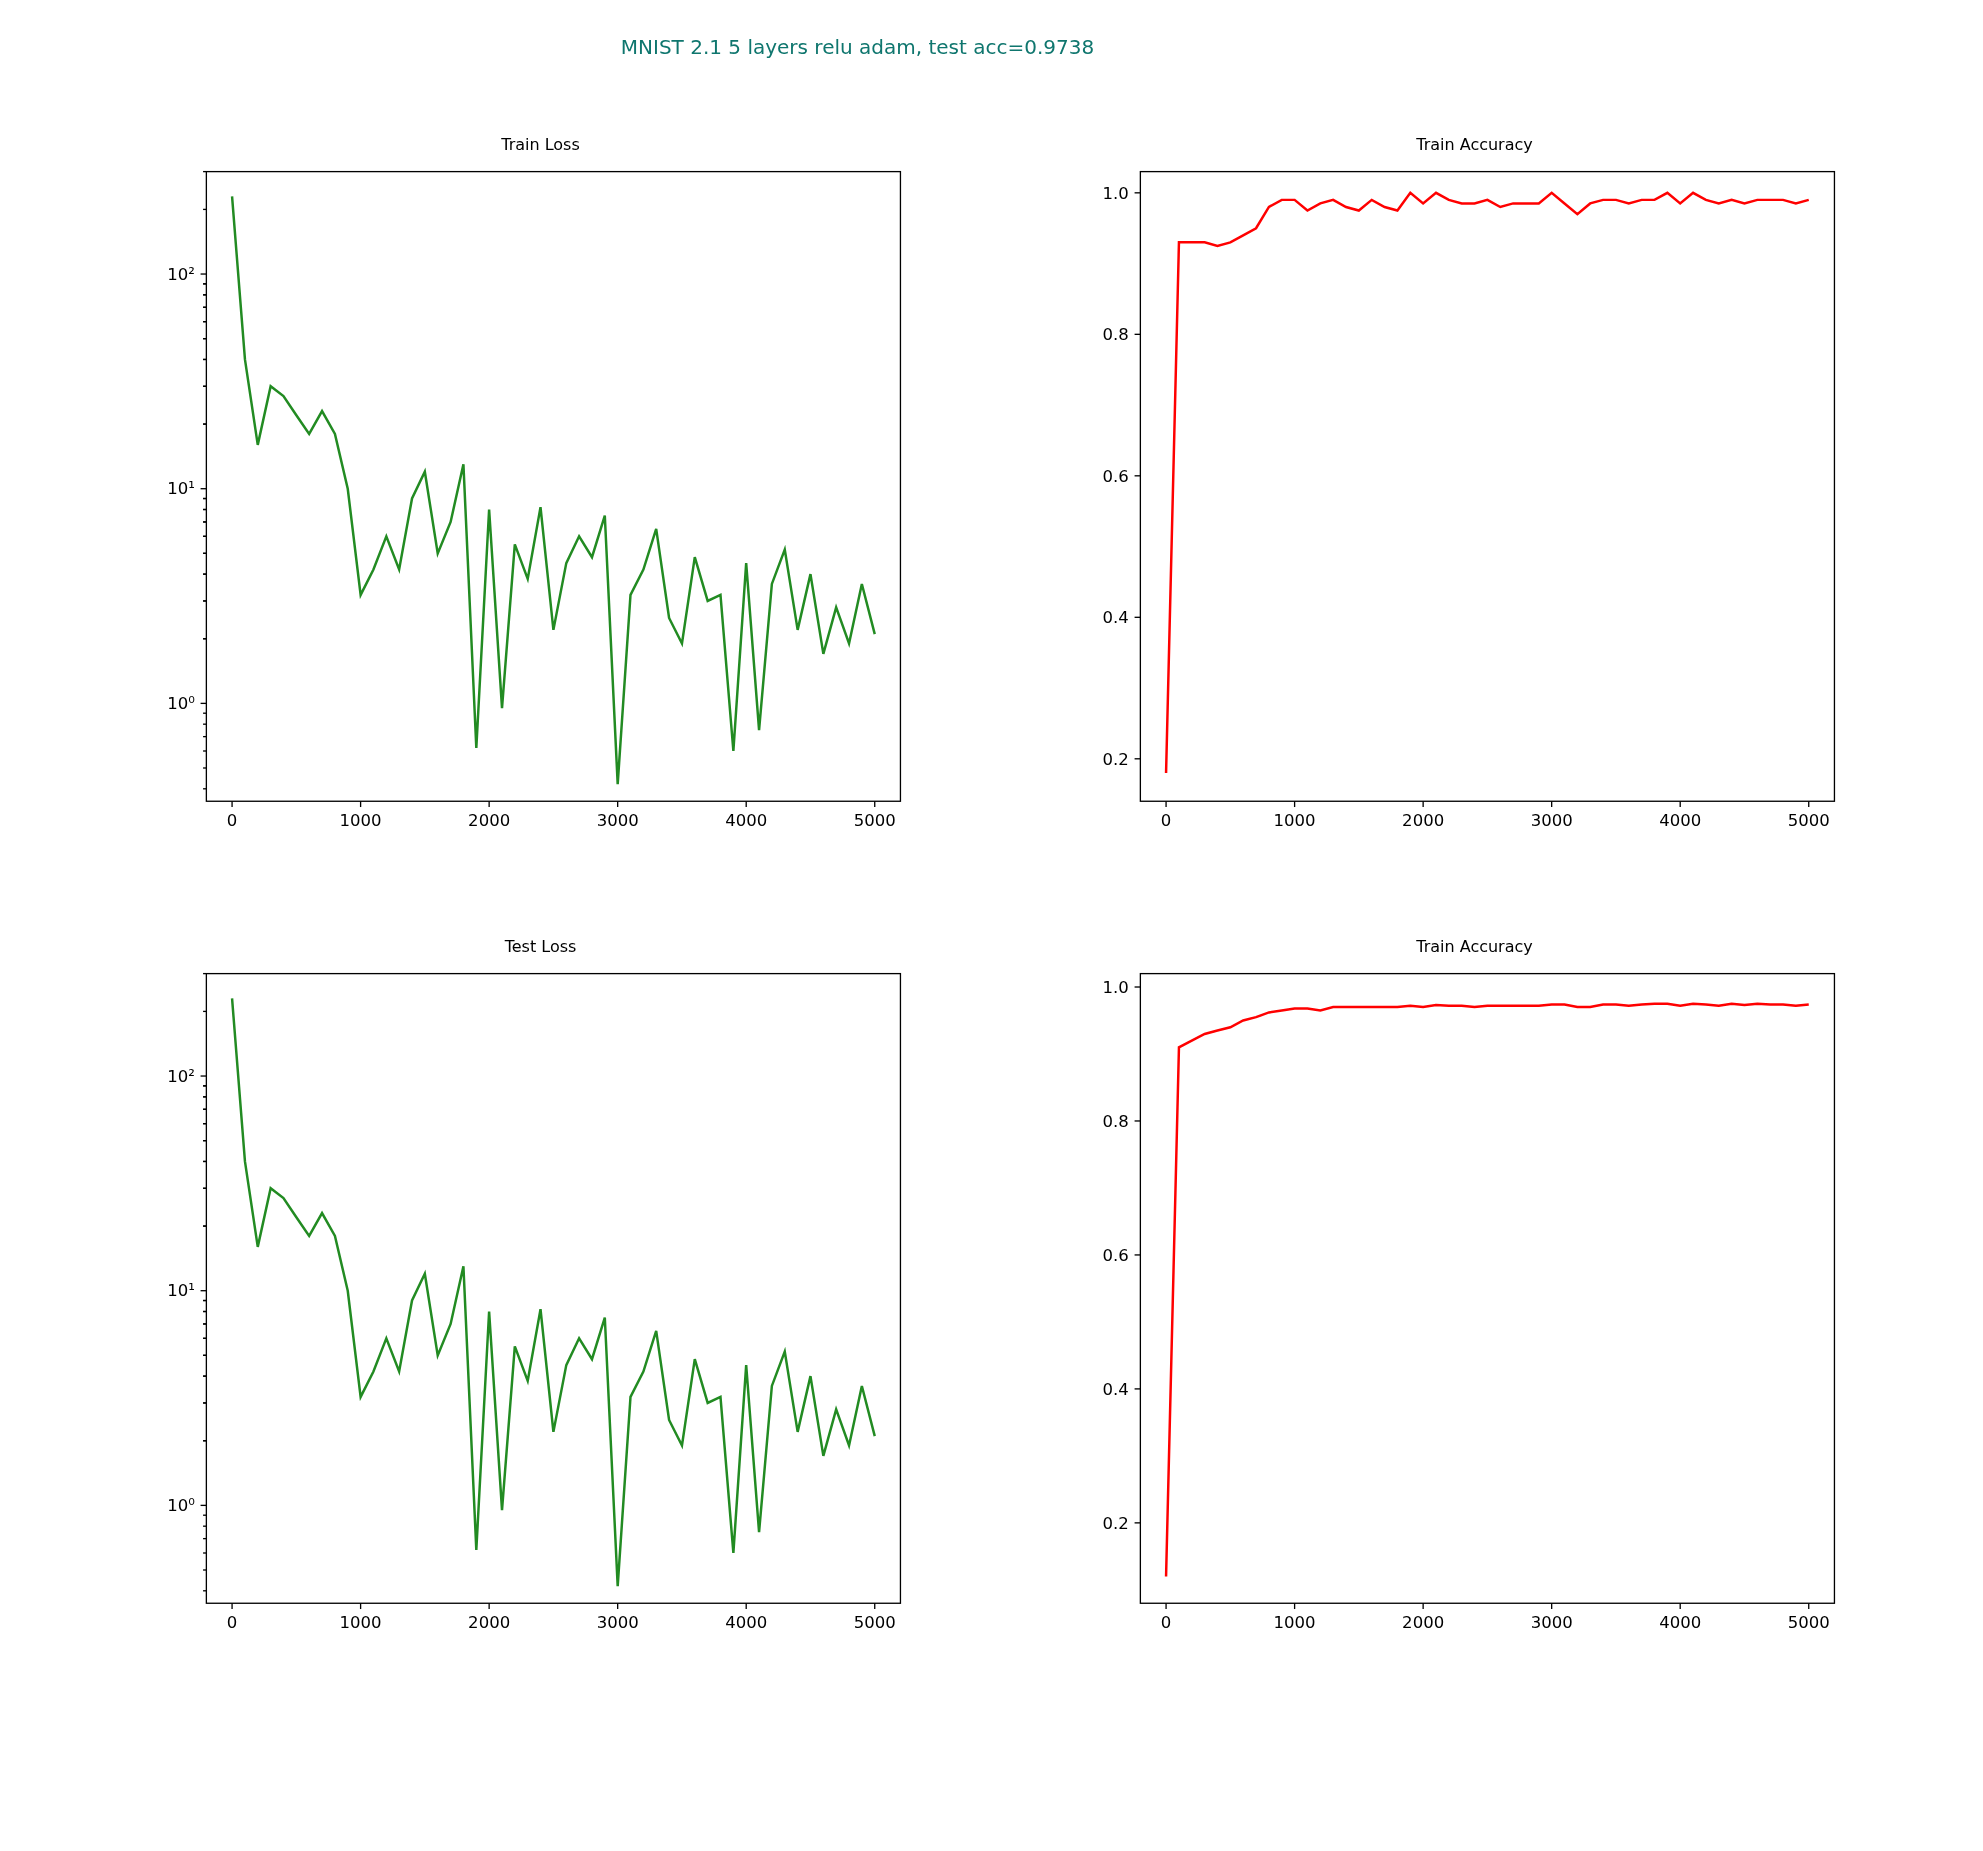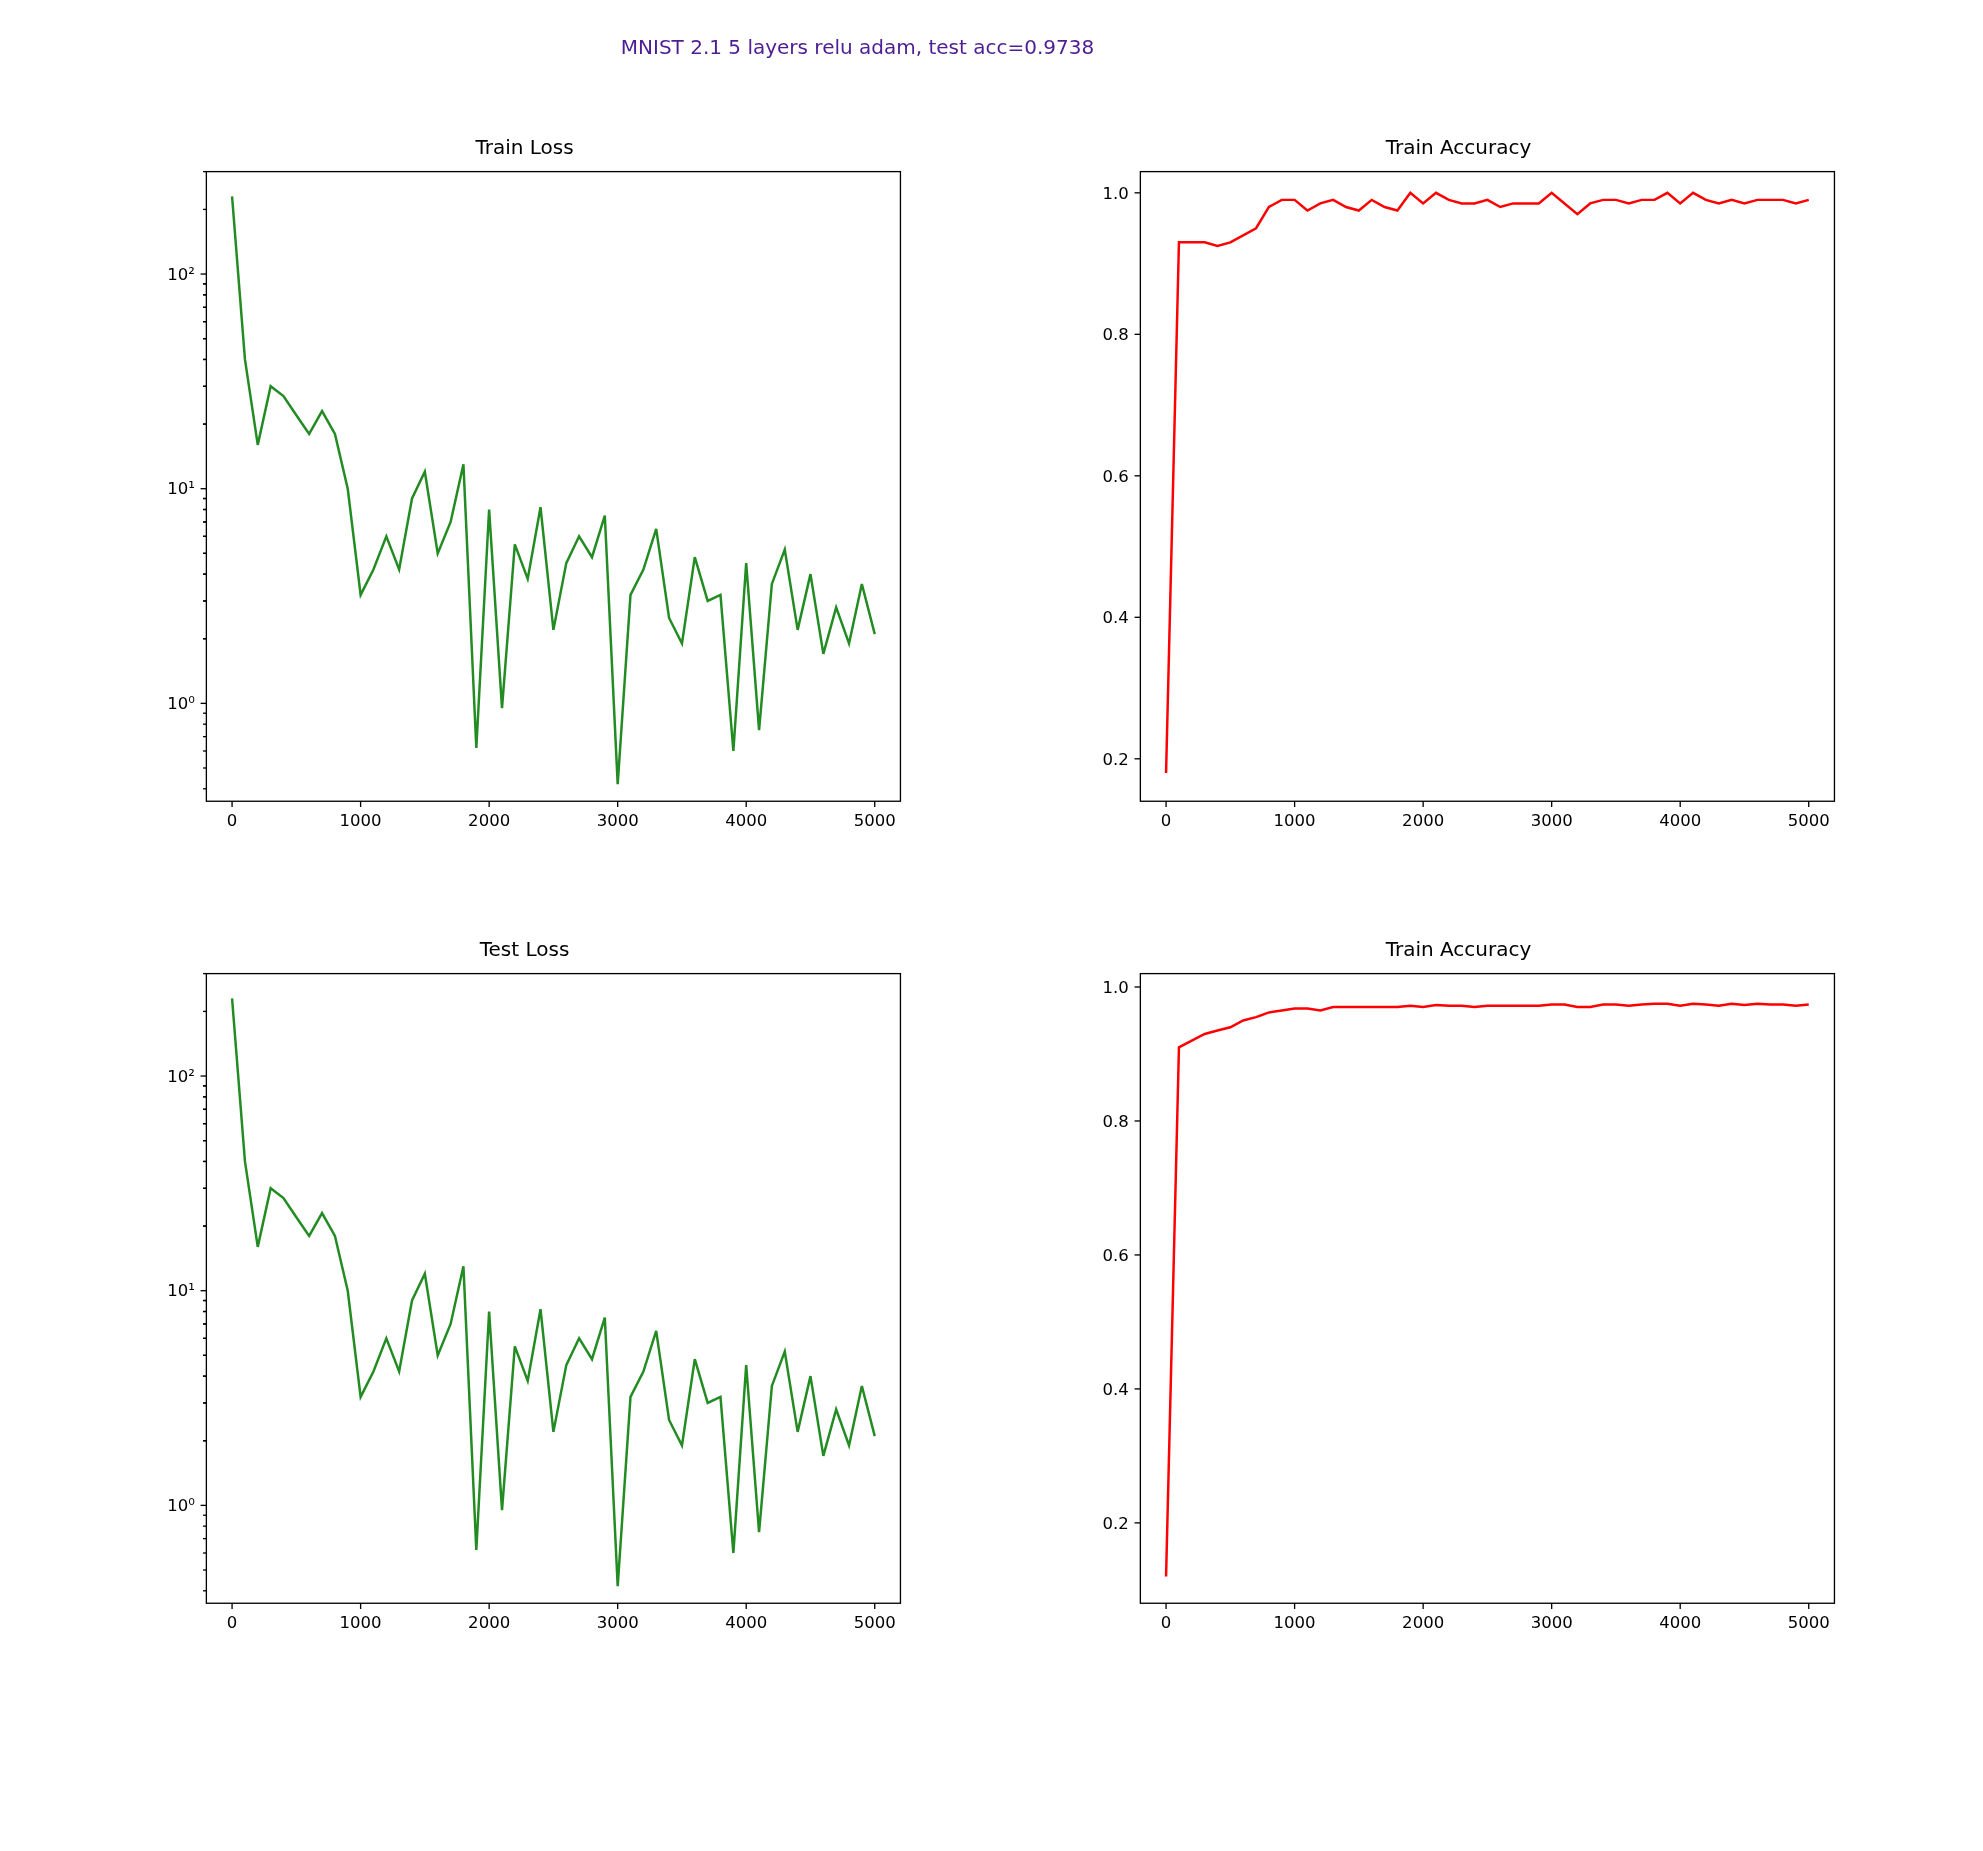--- a/index.html
+++ b/index.html
@@ -11,44 +11,44 @@
     height: 1852px;
     position: relative;
   }
   .suptitle {
     position: absolute;
     top: 35px;
     left: 0;
     width: 1715px;
     text-align: center;
     font-size: 20px;
-    color: #4c1d95;
+    color: #0f766e;
   }
   .grid {
     position: absolute;
     top: 165px;
     left: 132px;
     width: 1719px;
     height: 1488px;
     display: grid;
     grid-template-columns: 1fr 1fr;
     grid-template-rows: 1fr 1fr;
     column-gap: 149px;
     row-gap: 116px;
   }
   .cell {
     position: relative;
   }
   .axtitle {
     position: absolute;
     top: -30px;
-    left: 0;
+    left: 16px;
     width: 100%;
     text-align: center;
-    font-size: 20px;
+    font-size: 16px;
     color: #000;
   }
   svg {
     position: absolute;
     inset: 0;
     overflow: visible;
   }
   .spine {
     fill: none;
     stroke: #000;

